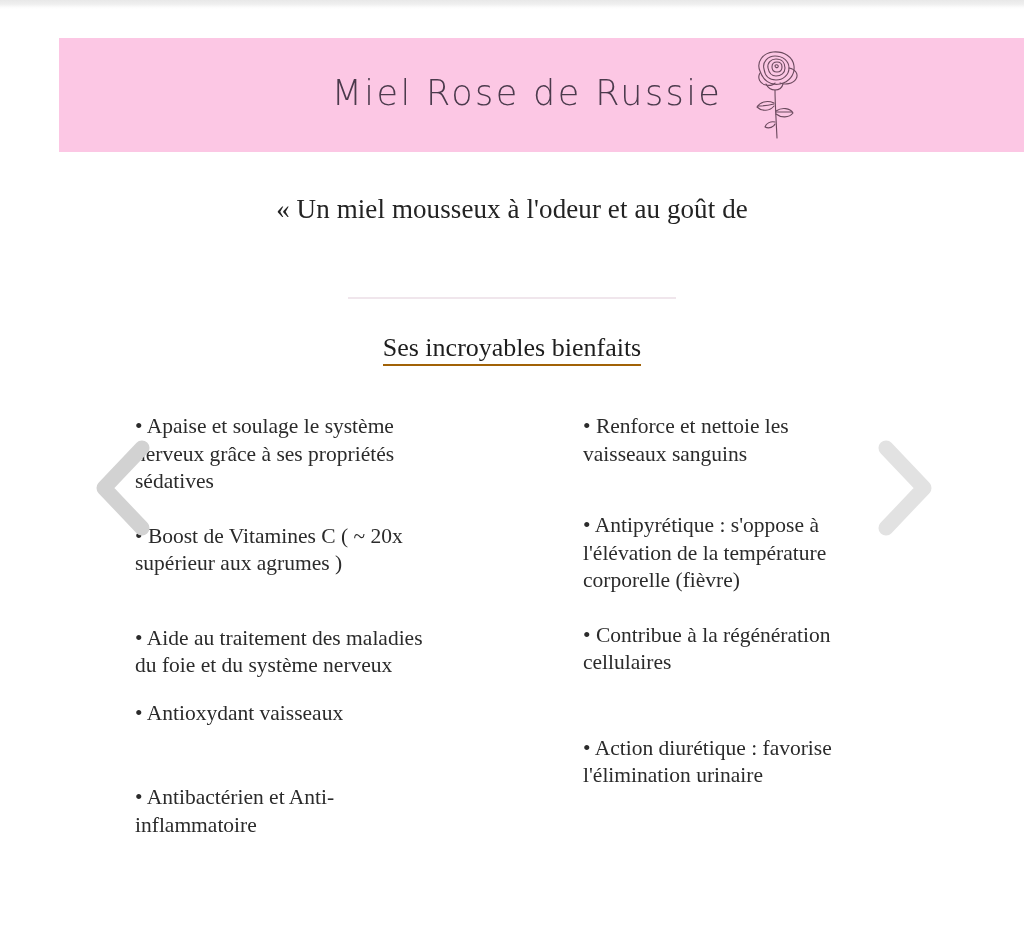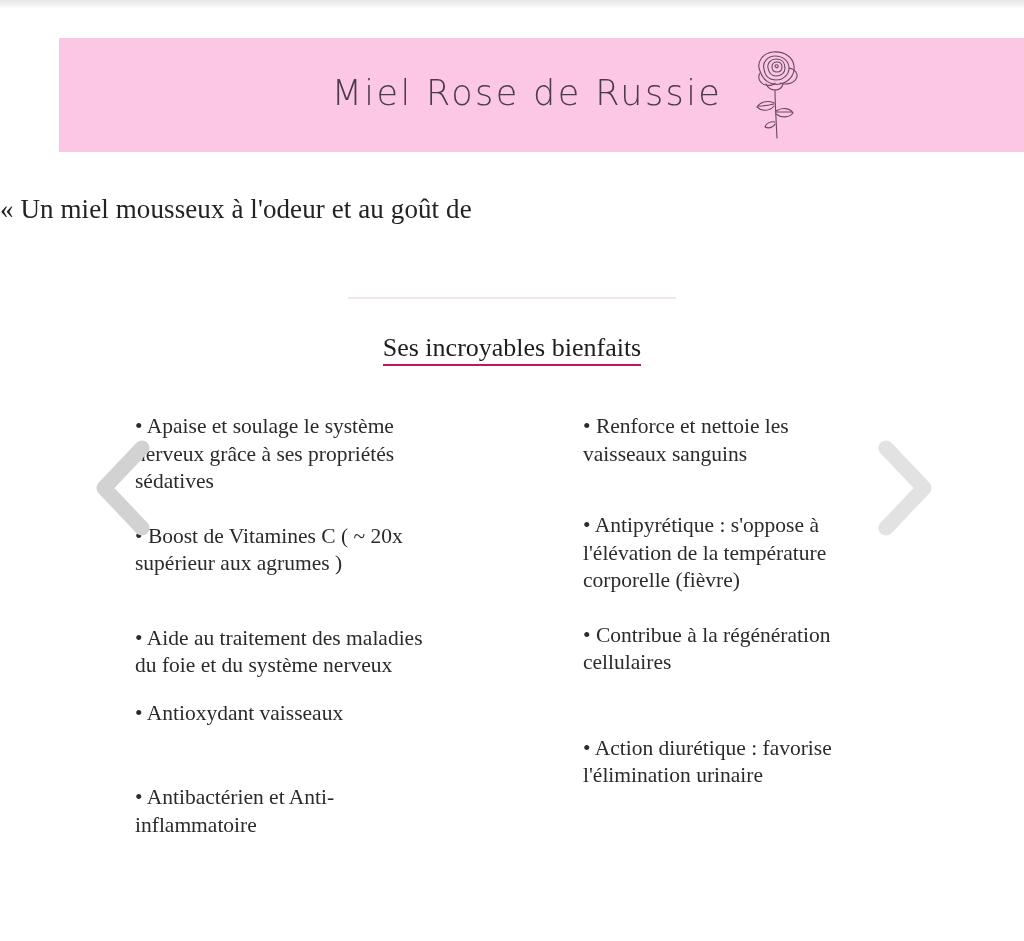--- a/index.html
+++ b/index.html
@@ -66,20 +66,21 @@
     height: 96px;
     display: block;
   }
 
   
   .quote {
     position: absolute;
     left: 0;
     top: 190px;
     width: 1024px;
+    text-align: center;
     font-size: 27px;
     line-height: 39px;
     color: #232323;
     letter-spacing: 0.1px;
   }
   .quote .line {
     display: block;
   }
 
   
@@ -96,21 +97,21 @@
   .section-heading {
     position: absolute;
     left: 0;
     top: 333px;
     width: 1024px;
     text-align: center;
     font-size: 26px;
     color: #1d1d1d;
   }
   .section-heading span {
-    border-bottom: 2px solid #be185d;
+    border-bottom: 2px solid #a16207;
     padding-bottom: 2px;
   }
 
   
   .benefits {
     position: absolute;
     left: 135px;
     top: 413px;
     width: 756px;
     display: flex;

